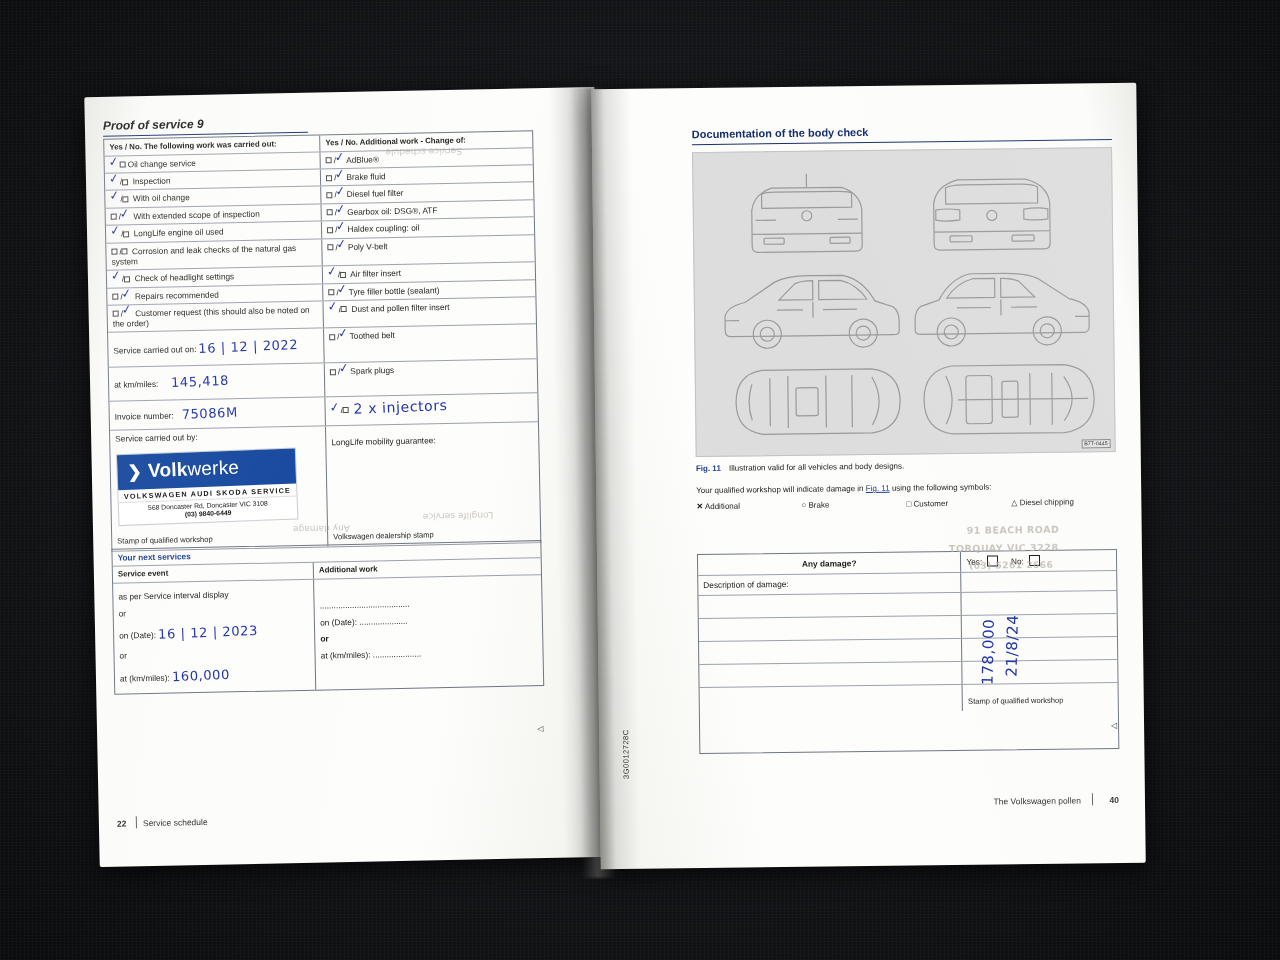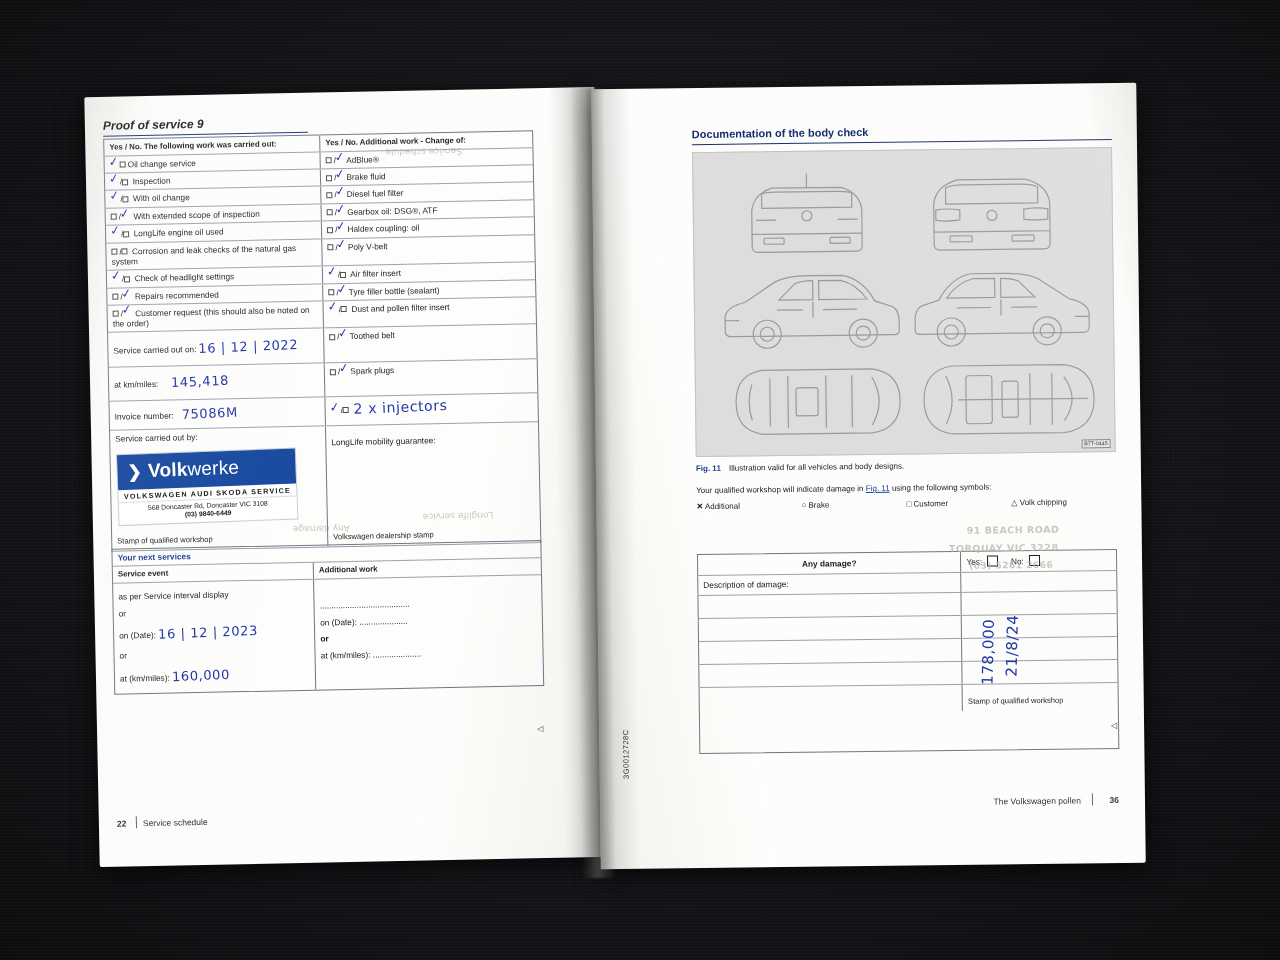--- a/index.html
+++ b/index.html
@@ -508,21 +508,21 @@
           <div style="width:25%">
             <span>○</span>
             <span>Brake</span>
           </div>
           <div style="width:25%">
             <span>□</span>
             <span>Customer</span>
           </div>
           <div style="width:25%">
             <span>△</span>
-            <span>Volk chipping</span>
+            <span>Diesel chipping</span>
           </div>
         </div>
 
         <div class="dmg-tbl">
           <div class="drow">
             <div class="dleft" style="text-align:center; font-weight:bold; padding:5px 5px;">Any damage?</div>
             <div class="dright" style="padding:4px 5px;">
               <span>Yes:</span>
               <span style="display:inline-block;width:11px;height:11px;border:1.4px solid #1b1b1b;vertical-align:-2px;margin:0 10px 0 3px;background:#fff"></span>
               <span>No:</span>
@@ -560,21 +560,21 @@
 
         <div class="ghost" style="left:370px; top:440px; font-size:9.5px; font-weight:bold; letter-spacing:0.5px;">91 BEACH ROAD</div>
         <div class="ghost" style="left:352px; top:458px; font-size:9.5px; font-weight:bold; letter-spacing:0.5px;">TORQUAY VIC 3228</div>
         <div class="ghost" style="left:372px; top:476px; font-size:9px; font-weight:bold; letter-spacing:0.5px;">(03) 5261 2666</div>
 
         <div class="sidecode">3G0012728C</div>
 
         <div class="arrow-mark" style="position:absolute; left:512px; top:638px;">◁</div>
 
         <div class="folio" style="right:64px; top:712px;">The Volkswagen pollen</div>
-        <div class="folio" style="right:26px; top:712px; font-weight:bold">36</div>
+        <div class="folio" style="right:26px; top:712px; font-weight:bold">40</div>
         <div style="position:absolute; right:52px; top:710px; width:1px; height:12px; background:#666;"></div>
       </div>
       <div class="glare" style="left:0;top:0;width:545px;height:780px; opacity:0.22; background:linear-gradient(250deg, rgba(255,255,255,0.32) 0%, rgba(255,255,255,0) 50%);"></div>
       <div class="shadow-gutter" style="left:0;top:0;width:40px;height:780px;opacity:.6; background:linear-gradient(270deg, rgba(0,0,0,0.0), rgba(0,0,0,0.28));"></div>
     </div>
 
     <div class="spine"></div>
   </div>
 </div>
 

